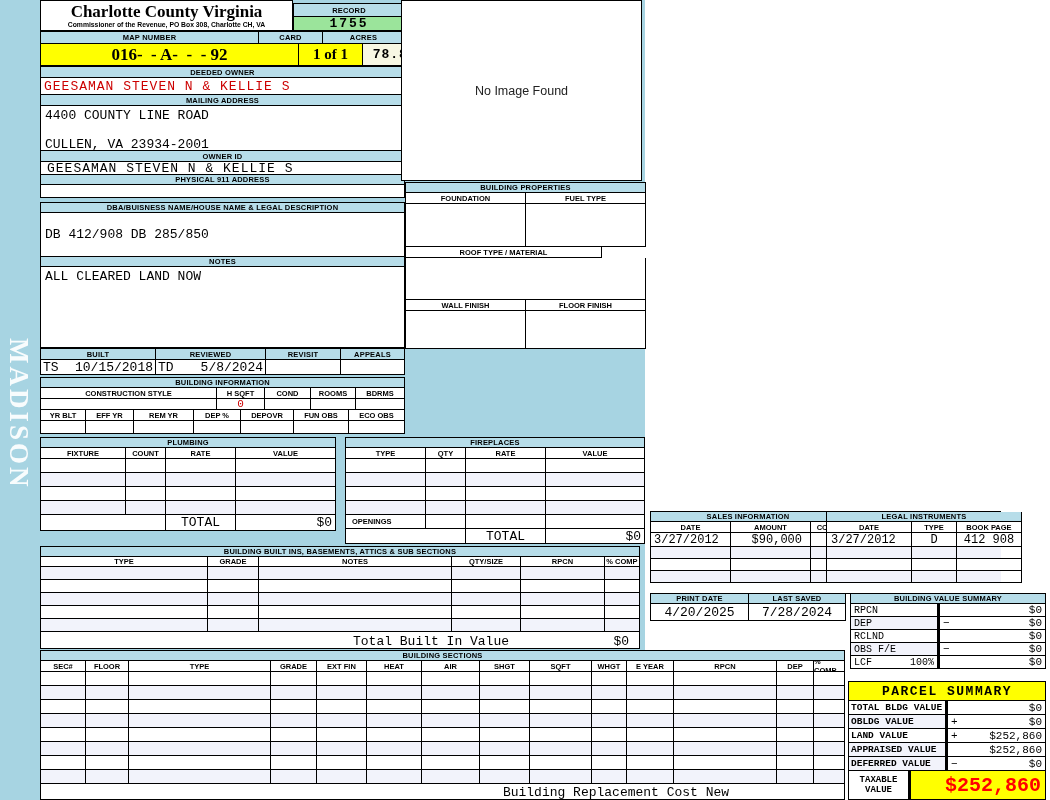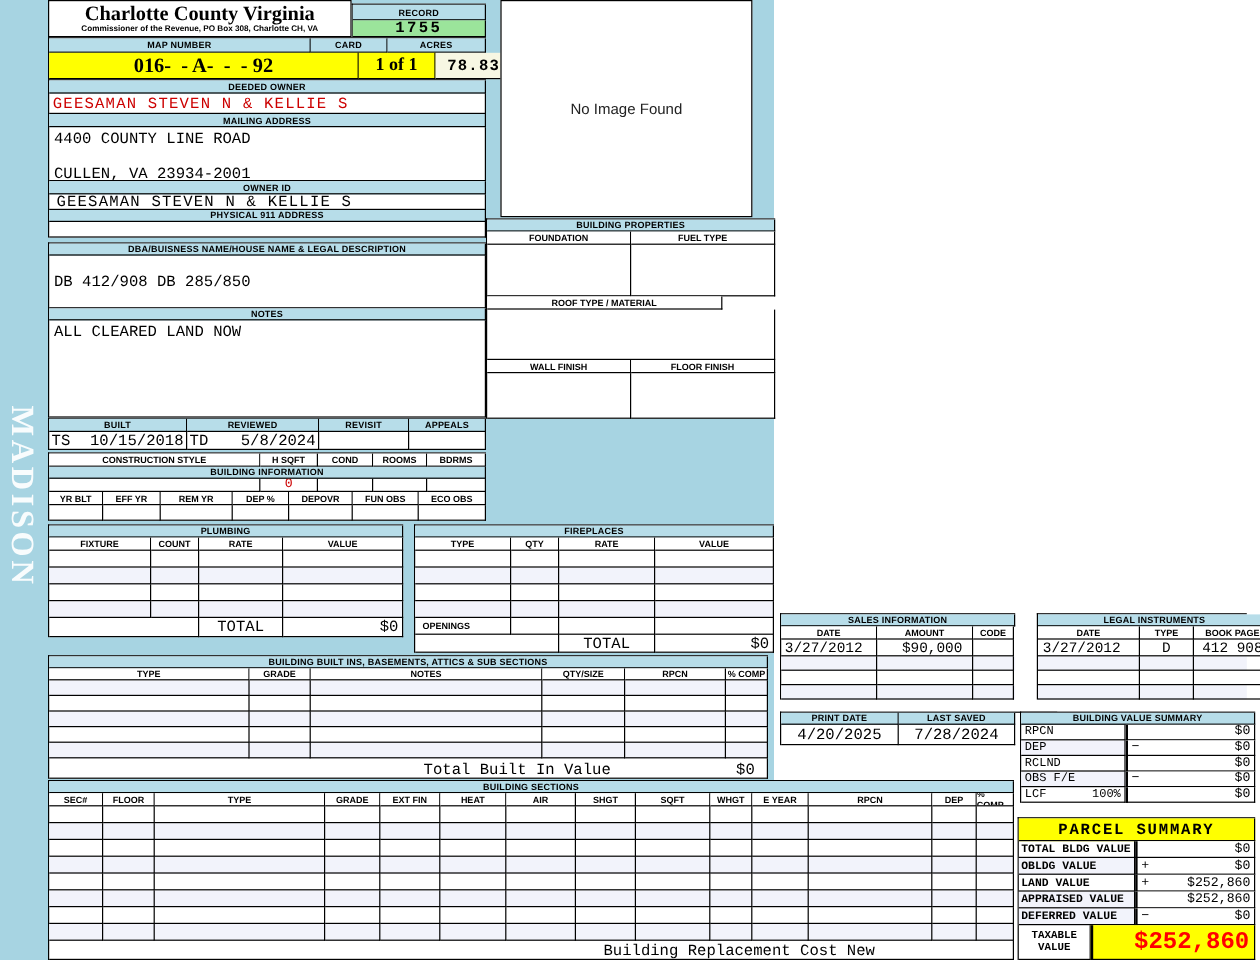--- a/index.html
+++ b/index.html
@@ -128,30 +128,30 @@
       <div class="cell vcent val13" style="width:110px;justify-content:space-between;padding:0 2px">
         <span>TD</span>
           <span>5/8/2024</span>
       </div>
       <div class="cell" style="width:75px"></div>
       <div class="cell" style="width:64px"></div>
     </div>
   </div>
 
   <div class="abs sect" style="left:40px;top:377px;width:365px">
+    <div class="row" style="height:10px">
+        <div class="cell bar" style="width:364px">BUILDING INFORMATION</div>
+      </div>
     <div class="row" style="height:11px">
       <div class="cell colhdr" style="width:176px">CONSTRUCTION STYLE</div>
       <div class="cell colhdr" style="width:48px">H SQFT</div>
       <div class="cell colhdr" style="width:46px">COND</div>
       <div class="cell colhdr" style="width:45px">ROOMS</div>
       <div class="cell colhdr" style="width:49px">BDRMS</div>
     </div>
-    <div class="row" style="height:10px">
-        <div class="cell bar" style="width:364px">BUILDING INFORMATION</div>
-      </div>
     <div class="row" style="height:11px">
       <div class="cell" style="width:176px"></div>
       <div class="cell vcent b redtxt" style="width:48px;justify-content:center;font-family:'Liberation Mono',monospace;font-size:11px">0</div>
       <div class="cell" style="width:46px"></div>
       <div class="cell" style="width:45px"></div>
       <div class="cell" style="width:49px"></div>
     </div>
     <div class="row" style="height:11px">
       <div class="cell colhdr" style="width:45px">YR BLT</div>
       <div class="cell colhdr" style="width:48px">EFF YR</div>
@@ -478,21 +478,21 @@
           <div class="cell" style="width: 31px;"></div>
         </div>
       </div>
     <div class="row" style="height:16px">
       <div class="cell" style="width:804px;position:relative">
         <span class="val13" style="position:absolute;left:300px;width:550px;text-align:center;top:1px">Building Replacement Cost New</span>
       </div>
     </div>
   </div>
 
-  <div class="abs noimg" style="left:417px;top:0;width:210px;height:181px">
+  <div class="abs noimg" style="left:401px;top:0;width:241px;height:181px">
     <span>No Image Found</span>
   </div>
 
   <div class="abs sect" style="left:405px;top:182px;width:241px">
     <div class="row" style="height:10px">
         <div class="cell bar" style="width:240px">BUILDING PROPERTIES</div>
       </div>
     <div class="row" style="height:11px">
       <div class="cell colhdr" style="width:120px">FOUNDATION</div>
       <div class="cell colhdr" style="width:120px">FUEL TYPE</div>
@@ -543,21 +543,21 @@
           <div class="cell" style="width: 34px;"></div>
         </div>
         <div class="row stripe" style="height: 12px;">
           <div class="cell" style="width: 80px;"></div>
           <div class="cell" style="width: 80px;"></div>
           <div class="cell" style="width: 34px;"></div>
         </div>
       </div>
   </div>
 
-  <div class="abs sect" style="left:864px;top:511px;width:175px">
+  <div class="abs sect" style="left:826px;top:511px;width:175px">
     <div class="row" style="height:10px">
         <div class="cell bar" style="width:195px">LEGAL INSTRUMENTS</div>
       </div>
     <div class="row" style="height:11px">
       <div class="cell colhdr" style="width:85px">DATE</div>
       <div class="cell colhdr" style="width:45px">TYPE</div>
       <div class="cell colhdr" style="width:65px">BOOK PAGE</div>
     </div>
     <div class="row" style="height:14px">
       <div class="cell vcent val12" style="width:85px;padding-left:4px">3/27/2012</div>

